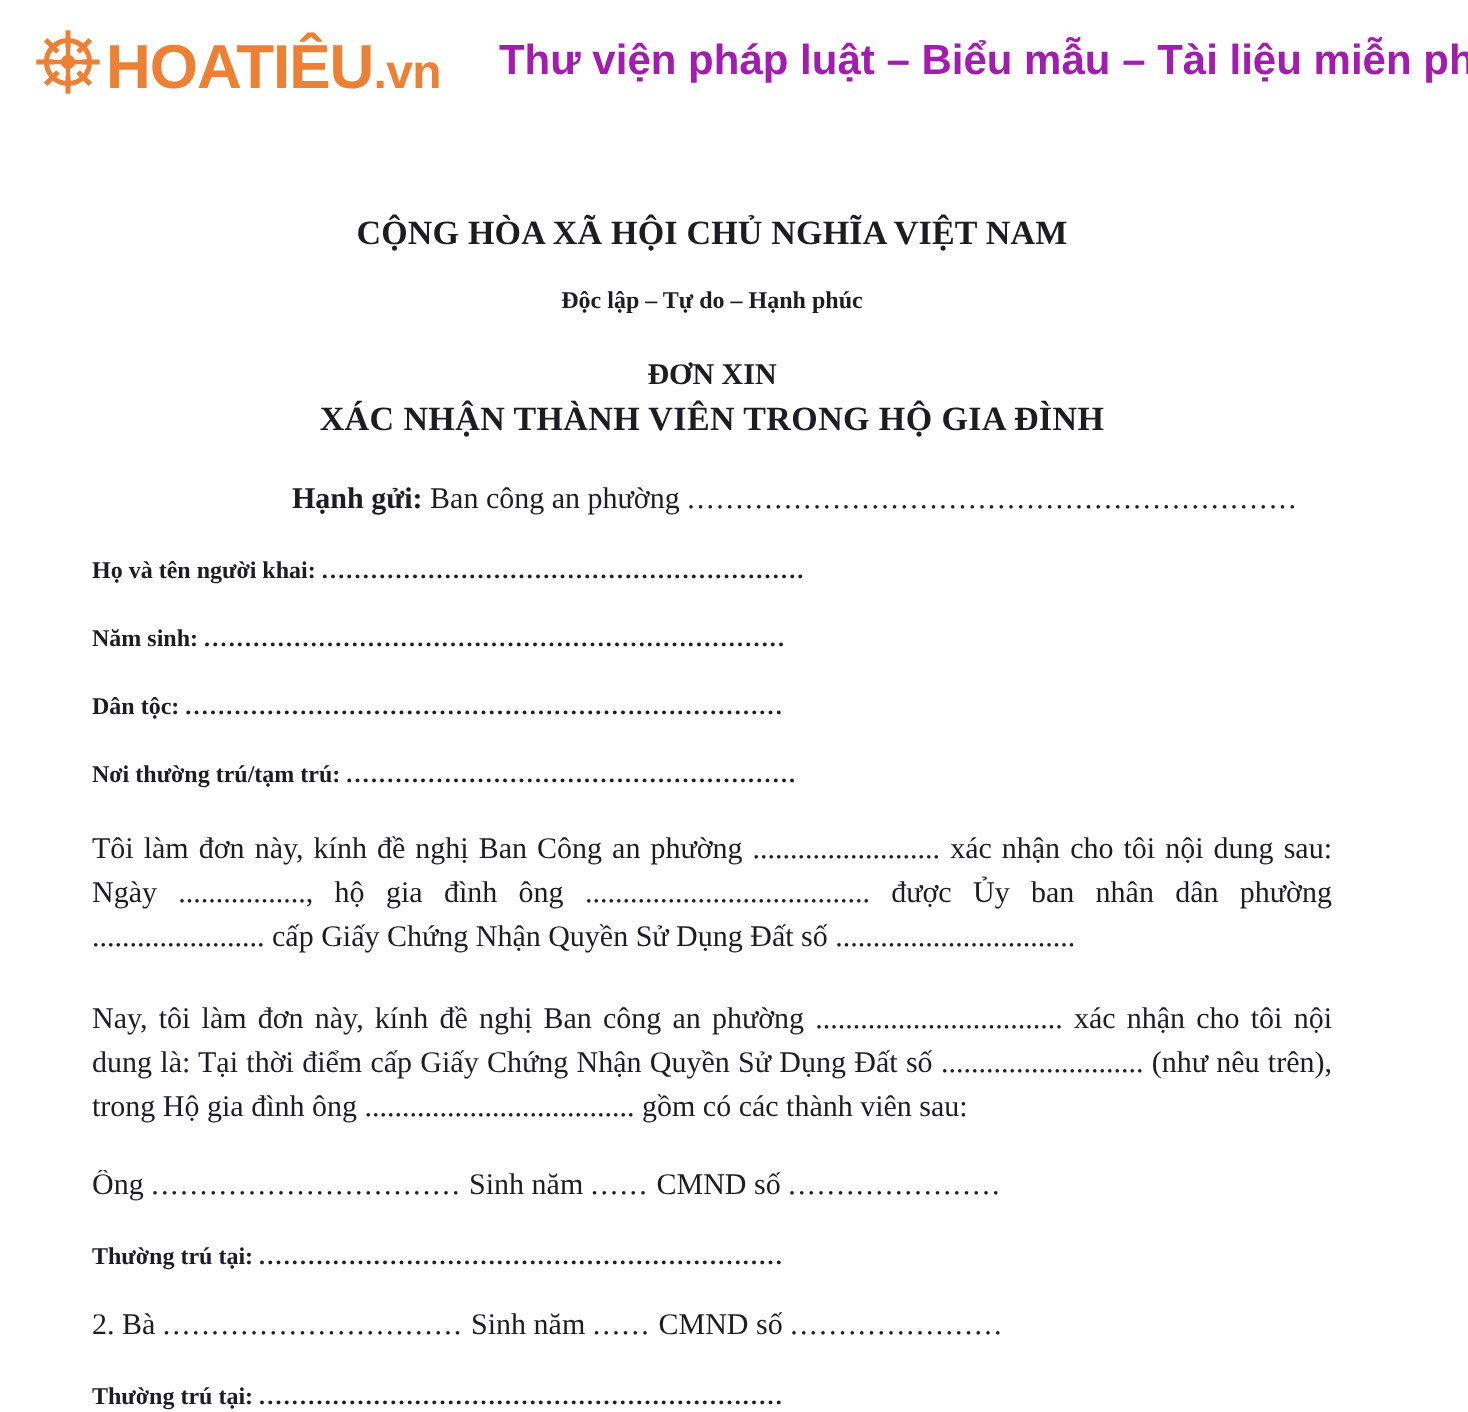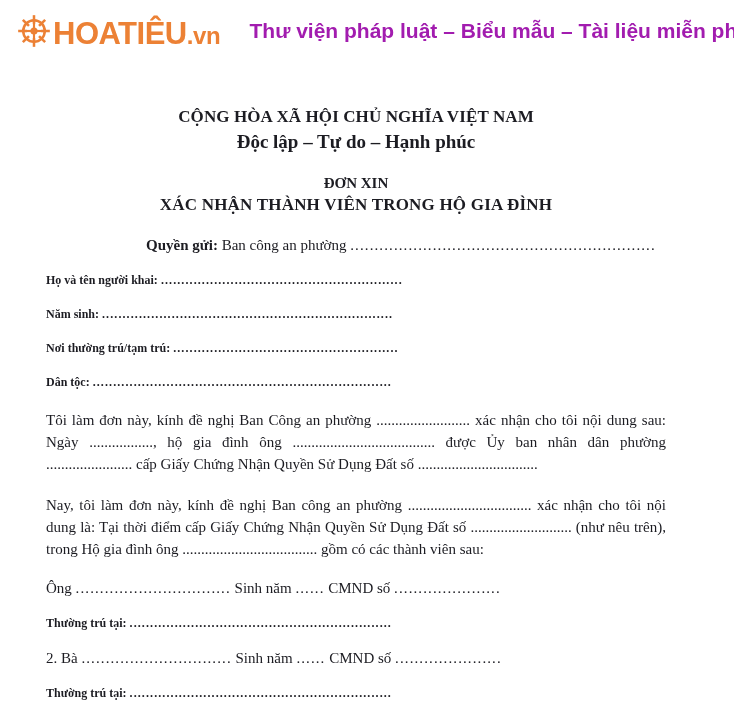--- a/index.html
+++ b/index.html
@@ -60,21 +60,21 @@
     padding: 0 68px 0 46px;
     box-sizing: border-box;
   }
 
   .national-heading {
     text-align: center;
     font-weight: bold;
     margin-top: 18px;
   }
   .national-line-1 { font-size: 17px; letter-spacing: 0.1px; margin-top: 45px; }
-  .national-line-2 { font-size: 19px; margin-top: 4px; }
+  .national-line-2 { font-size: 12px; margin-top: 16px; }
 
   .doc-title {
     text-align: center;
     font-weight: bold;
     margin-top: 22px;
   }
   .doc-title-1 { font-size: 15px; }
   .doc-title-2 { font-size: 17px; margin-top: 3px; letter-spacing: 0.2px; text-align: center; }
 
   .addressee {
@@ -152,43 +152,43 @@
     <div class="national-line-1">CỘNG HÒA XÃ HỘI CHỦ NGHĨA VIỆT NAM</div>
     <div class="national-line-2">Độc lập – Tự do – Hạnh phúc</div>
   </div>
 
   <div class="doc-title">
     <div class="doc-title-1">ĐƠN XIN</div>
     <div class="doc-title-2">XÁC NHẬN THÀNH VIÊN TRONG HỘ GIA ĐÌNH</div>
   </div>
 
   <div class="addressee">
-    <b>Quyền gửi:</b>
+    <b>Hạnh gửi:</b>
     <span>Ban công an phường</span>
     <span class="dots">...............................................................</span>
   </div>
 
   <div class="field-row">
     <span>Họ và tên người khai:</span>
     <span class="dots">...........................................................</span>
   </div>
 
   <div class="field-row">
     <span>Năm sinh:</span>
     <span class="dots">.......................................................................</span>
   </div>
 
   <div class="field-row">
+    <span>Dân tộc:</span>
+    <span class="dots">.........................................................................</span>
+  </div>
+
+  <div class="field-row">
     <span>Nơi thường trú/tạm trú:</span>
     <span class="dots">.......................................................</span>
-  </div>
-
-  <div class="field-row">
-    <span>Dân tộc:</span>
-    <span class="dots">.........................................................................</span>
   </div>
 
   <div class="para j">Tôi làm đơn này, kính đề nghị Ban Công an phường ......................... xác nhận cho tôi nội dung sau: Ngày ................., hộ gia đình ông ...................................... được Ủy ban nhân dân phường ....................... cấp Giấy Chứng Nhận Quyền Sử Dụng Đất số ................................</div>
 
   <div class="para j">Nay, tôi làm đơn này, kính đề nghị Ban công an phường ................................. xác nhận cho tôi nội dung là: Tại thời điểm cấp Giấy Chứng Nhận Quyền Sử Dụng Đất số ........................... (như nêu trên), trong Hộ gia đình ông .................................... gồm có các thành viên sau:</div>
 
   <div class="member-row">
     <span>Ông</span>
     <span class="dots">................................</span>
     <span>Sinh năm</span>

